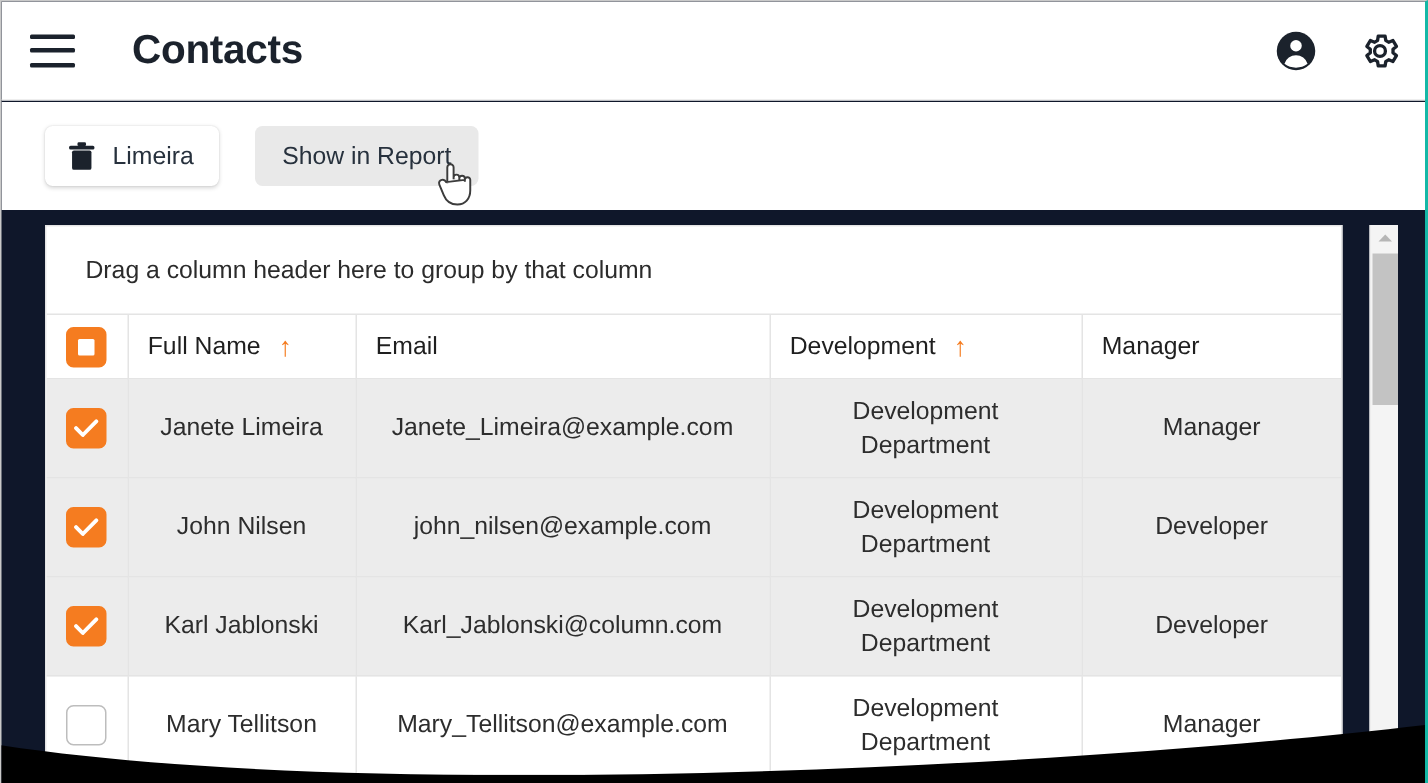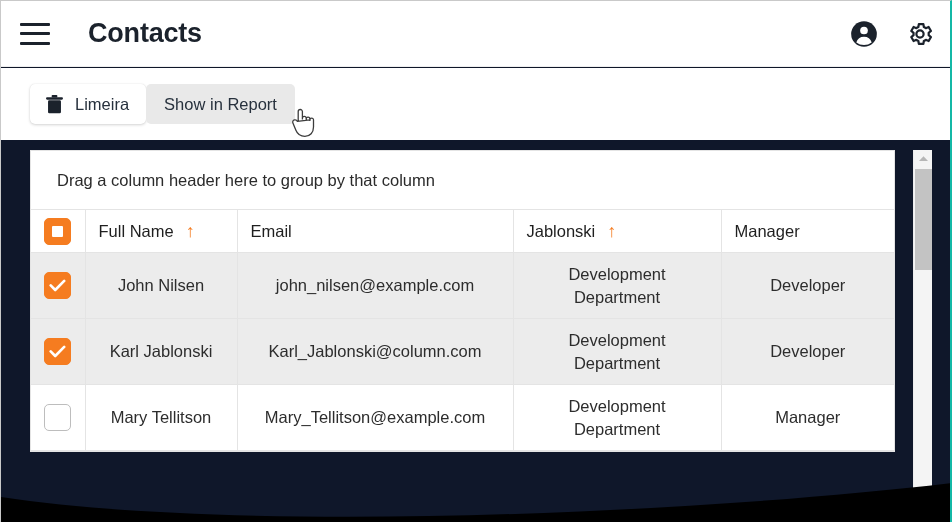--- a/index.html
+++ b/index.html
@@ -111,21 +111,21 @@
     box-shadow: 0 1px 3px rgba(0,0,0,0.17), 0 0 1px rgba(0,0,0,0.12);
   }
   .tb-btn.delete .trash {
     margin-right: 11px;
     display: flex;
     align-items: center;
   }
   .tb-btn.report {
     background: #e9e9e9;
     padding: 0 18px;
-    margin-left: 0;
+    margin-left: 24px;
   }
 
   
   .cursor-hand {
     position: absolute;
     left: 288px;
     top: 106px;
     width: 26px;
     height: 32px;
     pointer-events: none;
@@ -356,69 +356,92 @@
               <span class="sort-arrow">↑</span>
             </div>
           </th>
           <th class="col-email">
             <div class="th-inner">
               <span class="th-label">Email</span>
             </div>
           </th>
           <th class="col-dept">
             <div class="th-inner">
-              <span class="th-label">Jablonski</span>
+              <span class="th-label">Development</span>
               <span class="sort-arrow">↑</span>
             </div>
           </th>
           <th class="col-pos">
             <div class="th-inner">
               <span class="th-label">Manager</span>
             </div>
           </th>
         </tr>
       </thead>
       <tbody>
-
 
         <tr class="row selected">
           <td class="cb-cell">
             <div class="cb-wrap">
               <div class="chk checked">
                 <svg width="17" height="13" viewBox="0 0 17 13" aria-hidden="true">
                   <path d="M1.7 6.4 6.2 11 15.2 1.9" fill="none" stroke="#ffffff" stroke-width="2.6" stroke-linecap="round" stroke-linejoin="round"></path>
                 </svg>
               </div>
             </div>
           </td>
           <td class="col-name">
-            <div class="cell-pad">John Nilsen</div>
+            <div class="cell-pad">Janete Limeira</div>
           </td>
           <td class="col-email">
-            <div class="cell-pad">john_nilsen@example.com</div>
+            <div class="cell-pad">Janete_Limeira@example.com</div>
           </td>
           <td class="col-dept">
             <div class="cell-pad">Development Department</div>
           </td>
           <td class="col-pos">
-            <div class="cell-pad">Developer</div>
+            <div class="cell-pad">Manager</div>
           </td>
         </tr>
 
         <tr class="row selected">
           <td class="cb-cell">
             <div class="cb-wrap">
               <div class="chk checked">
                 <svg width="17" height="13" viewBox="0 0 17 13" aria-hidden="true">
                   <path d="M1.7 6.4 6.2 11 15.2 1.9" fill="none" stroke="#ffffff" stroke-width="2.6" stroke-linecap="round" stroke-linejoin="round"></path>
                 </svg>
               </div>
             </div>
           </td>
           <td class="col-name">
+            <div class="cell-pad">John Nilsen</div>
+          </td>
+          <td class="col-email">
+            <div class="cell-pad">john_nilsen@example.com</div>
+          </td>
+          <td class="col-dept">
+            <div class="cell-pad">Development Department</div>
+          </td>
+          <td class="col-pos">
+            <div class="cell-pad">Developer</div>
+          </td>
+        </tr>
+
+        <tr class="row selected">
+          <td class="cb-cell">
+            <div class="cb-wrap">
+              <div class="chk checked">
+                <svg width="17" height="13" viewBox="0 0 17 13" aria-hidden="true">
+                  <path d="M1.7 6.4 6.2 11 15.2 1.9" fill="none" stroke="#ffffff" stroke-width="2.6" stroke-linecap="round" stroke-linejoin="round"></path>
+                </svg>
+              </div>
+            </div>
+          </td>
+          <td class="col-name">
             <div class="cell-pad">Karl Jablonski</div>
           </td>
           <td class="col-email">
             <div class="cell-pad">Karl_Jablonski@column.com</div>
           </td>
           <td class="col-dept">
             <div class="cell-pad">Development Department</div>
           </td>
           <td class="col-pos">
             <div class="cell-pad">Developer</div>

